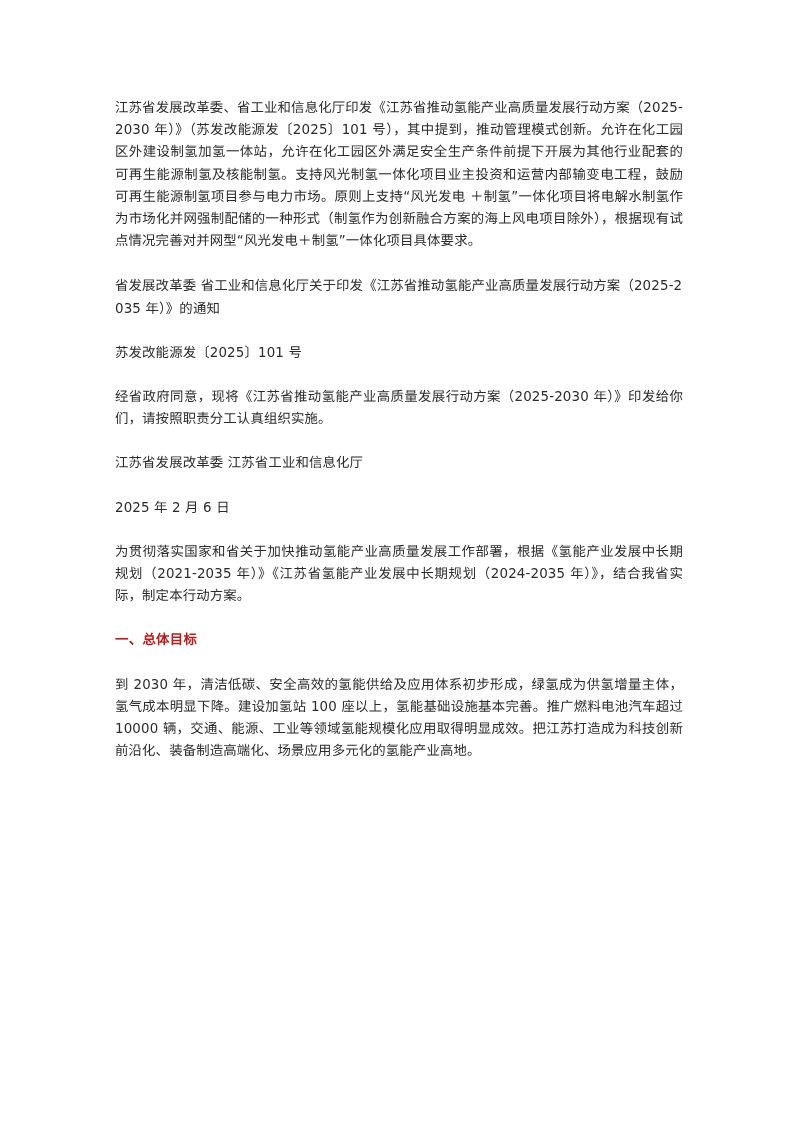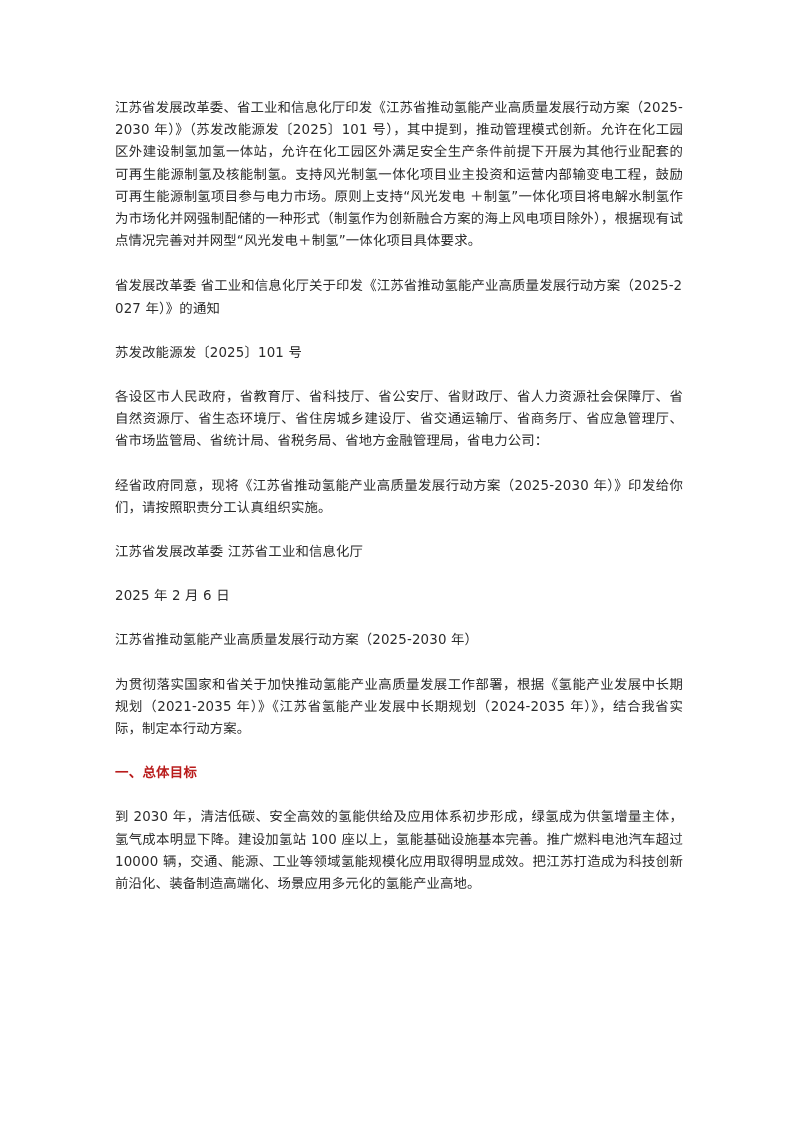--- a/index.html
+++ b/index.html
@@ -58,33 +58,31 @@
 </style>
 </head>
 <body>
 
 <div class="page">
   <div class="doc-body">
 
     <p class="para lead">江苏省发展改革委、省工业和信息化厅印发《江苏省推动氢能产业高质量发展行动方案（2025-2030 年）》（苏发改能源发〔2025〕101 号），其中提到，推动管理模式创新。允许在化工园区外建设制氢加氢一体站，允许在化工园区外满足安全生产条件前提下开展为其他行业配套的可再生能源制氢及核能制氢。支持风光制氢一体化项目业主投资和运营内部输变电工程，鼓励可再生能源制氢项目参与电力市场。原则上支持“风光发电 ＋制氢”一体化项目将电解水制氢作为市场化并网强制配储的一种形式（制氢作为创新融合方案的海上风电项目除外），根据现有试点情况完善对并网型“风光发电＋制氢”一体化项目具体要求。</p>
 
 
-    <p class="para notice-title">省发展改革委 省工业和信息化厅关于印发《江苏省推动氢能产业高质量发展行动方案（2025-2027 年）》的通知</p>
+    <p class="para notice-title">省发展改革委 省工业和信息化厅关于印发《江苏省推动氢能产业高质量发展行动方案（2025-2035 年）》的通知</p>
 
     <p class="para docnum">苏发改能源发〔2025〕101 号</p>
 
-    <p class="para">各设区市人民政府，省教育厅、省科技厅、省公安厅、省财政厅、省人力资源社会保障厅、省自然资源厅、省生态环境厅、省住房城乡建设厅、省交通运输厅、省商务厅、省应急管理厅、省市场监管局、省统计局、省税务局、省地方金融管理局，省电力公司：</p>
 
     <p class="para">经省政府同意，现将《江苏省推动氢能产业高质量发展行动方案（2025-2030 年）》印发给你们，请按照职责分工认真组织实施。</p>
 
     <p class="para signature">江苏省发展改革委 江苏省工业和信息化厅</p>
 
     <p class="para date">2025 年 2 月 6 日</p>
 
-    <p class="para plan-title">江苏省推动氢能产业高质量发展行动方案（2025-2030 年）</p>
 
     <p class="para">为贯彻落实国家和省关于加快推动氢能产业高质量发展工作部署，根据《氢能产业发展中长期规划（2021-2035 年）》《江苏省氢能产业发展中长期规划（2024-2035 年）》，结合我省实际，制定本行动方案。</p>
 
     <p class="para heading">一、总体目标</p>
 
 
     <p class="para">到 2030 年，清洁低碳、安全高效的氢能供给及应用体系初步形成，绿氢成为供氢增量主体，氢气成本明显下降。建设加氢站 100 座以上，氢能基础设施基本完善。推广燃料电池汽车超过 10000 辆，交通、能源、工业等领域氢能规模化应用取得明显成效。把江苏打造成为科技创新前沿化、装备制造高端化、场景应用多元化的氢能产业高地。</p>
 
   </div>
 </div>

